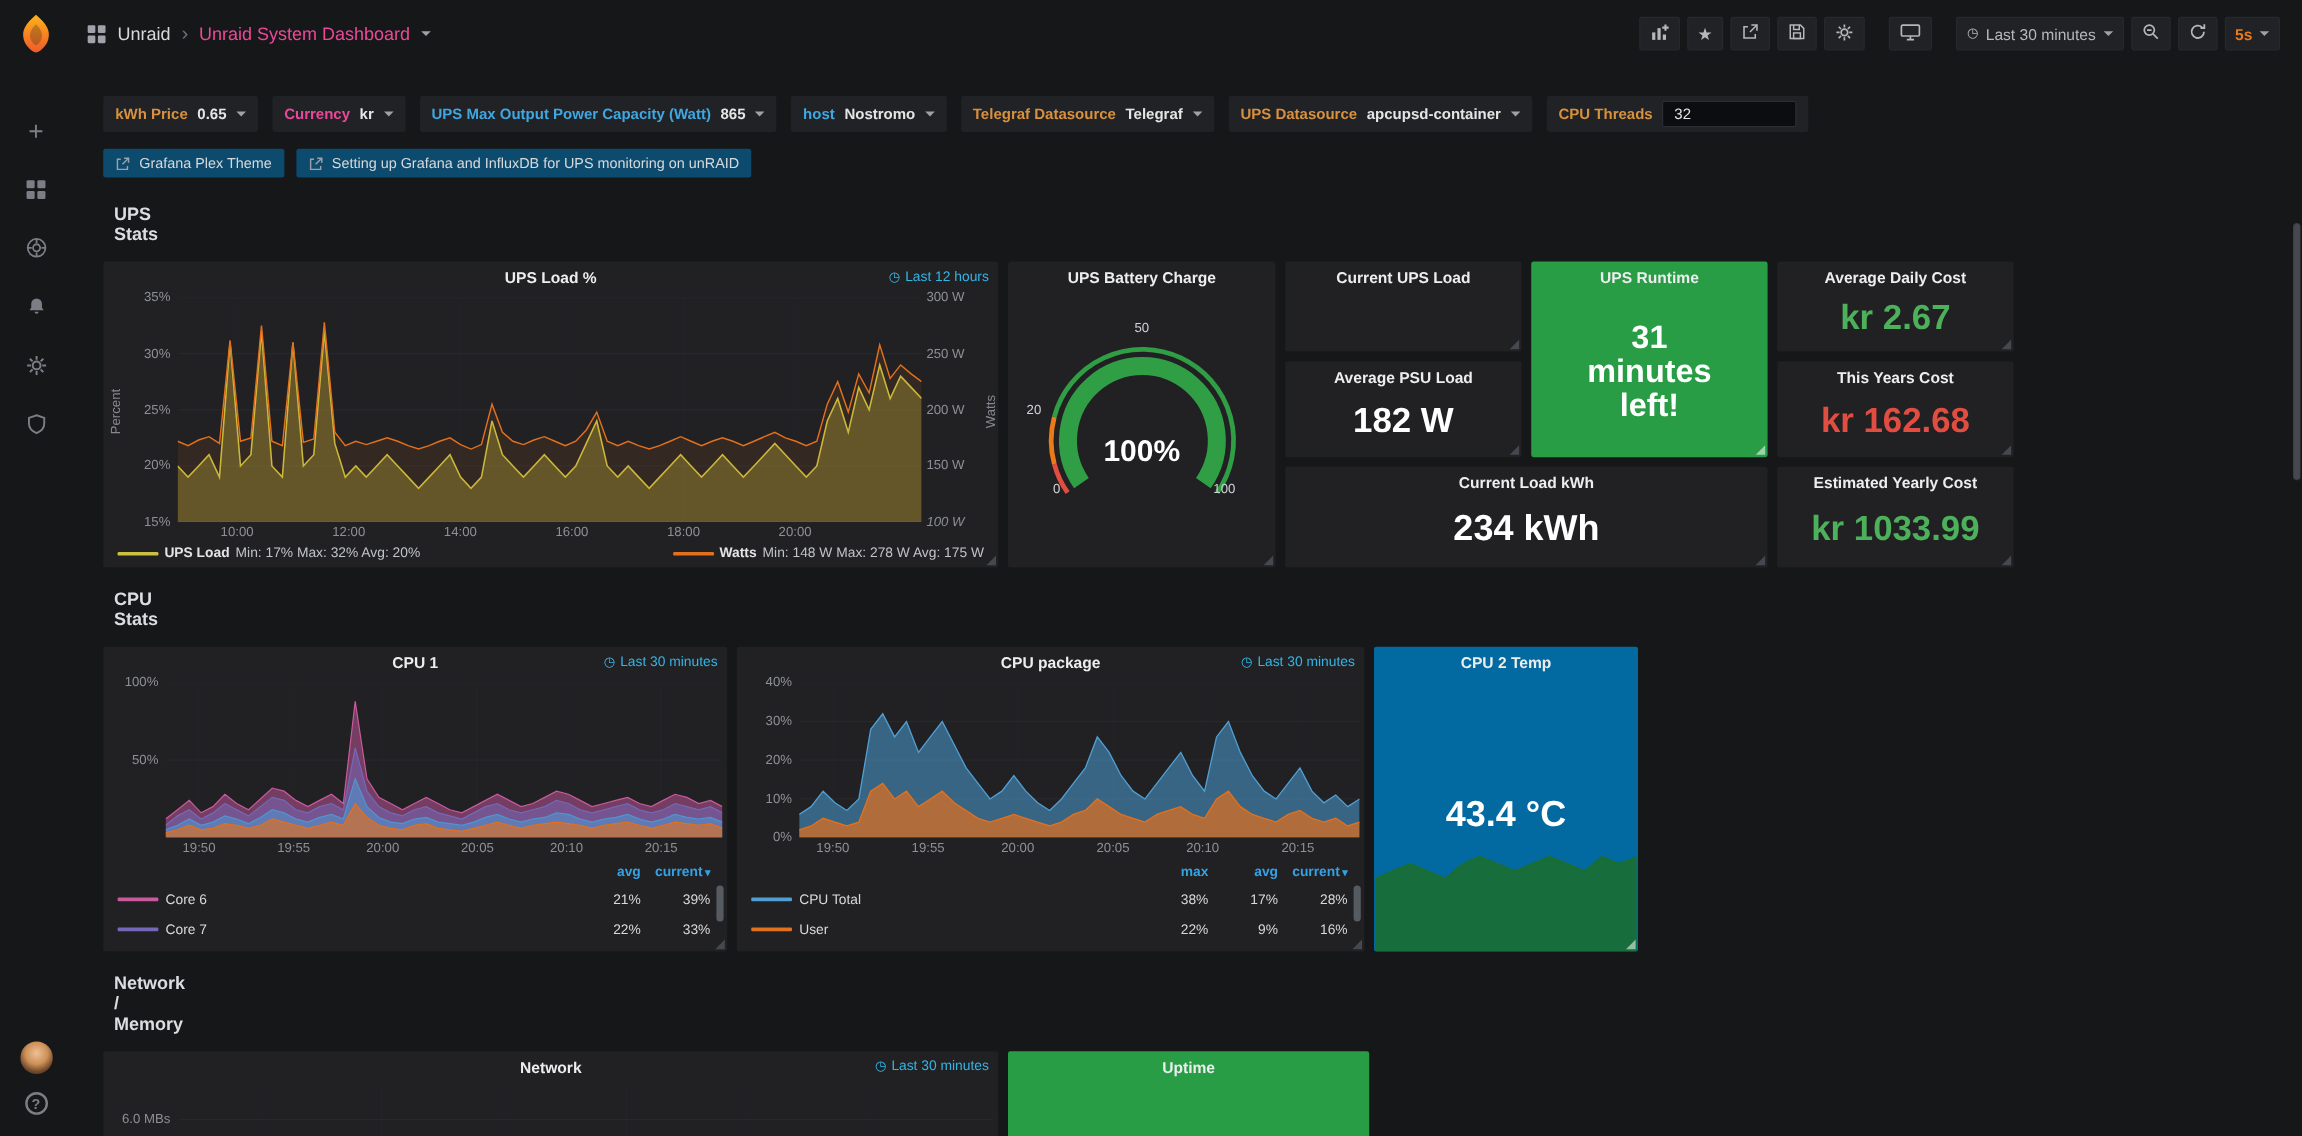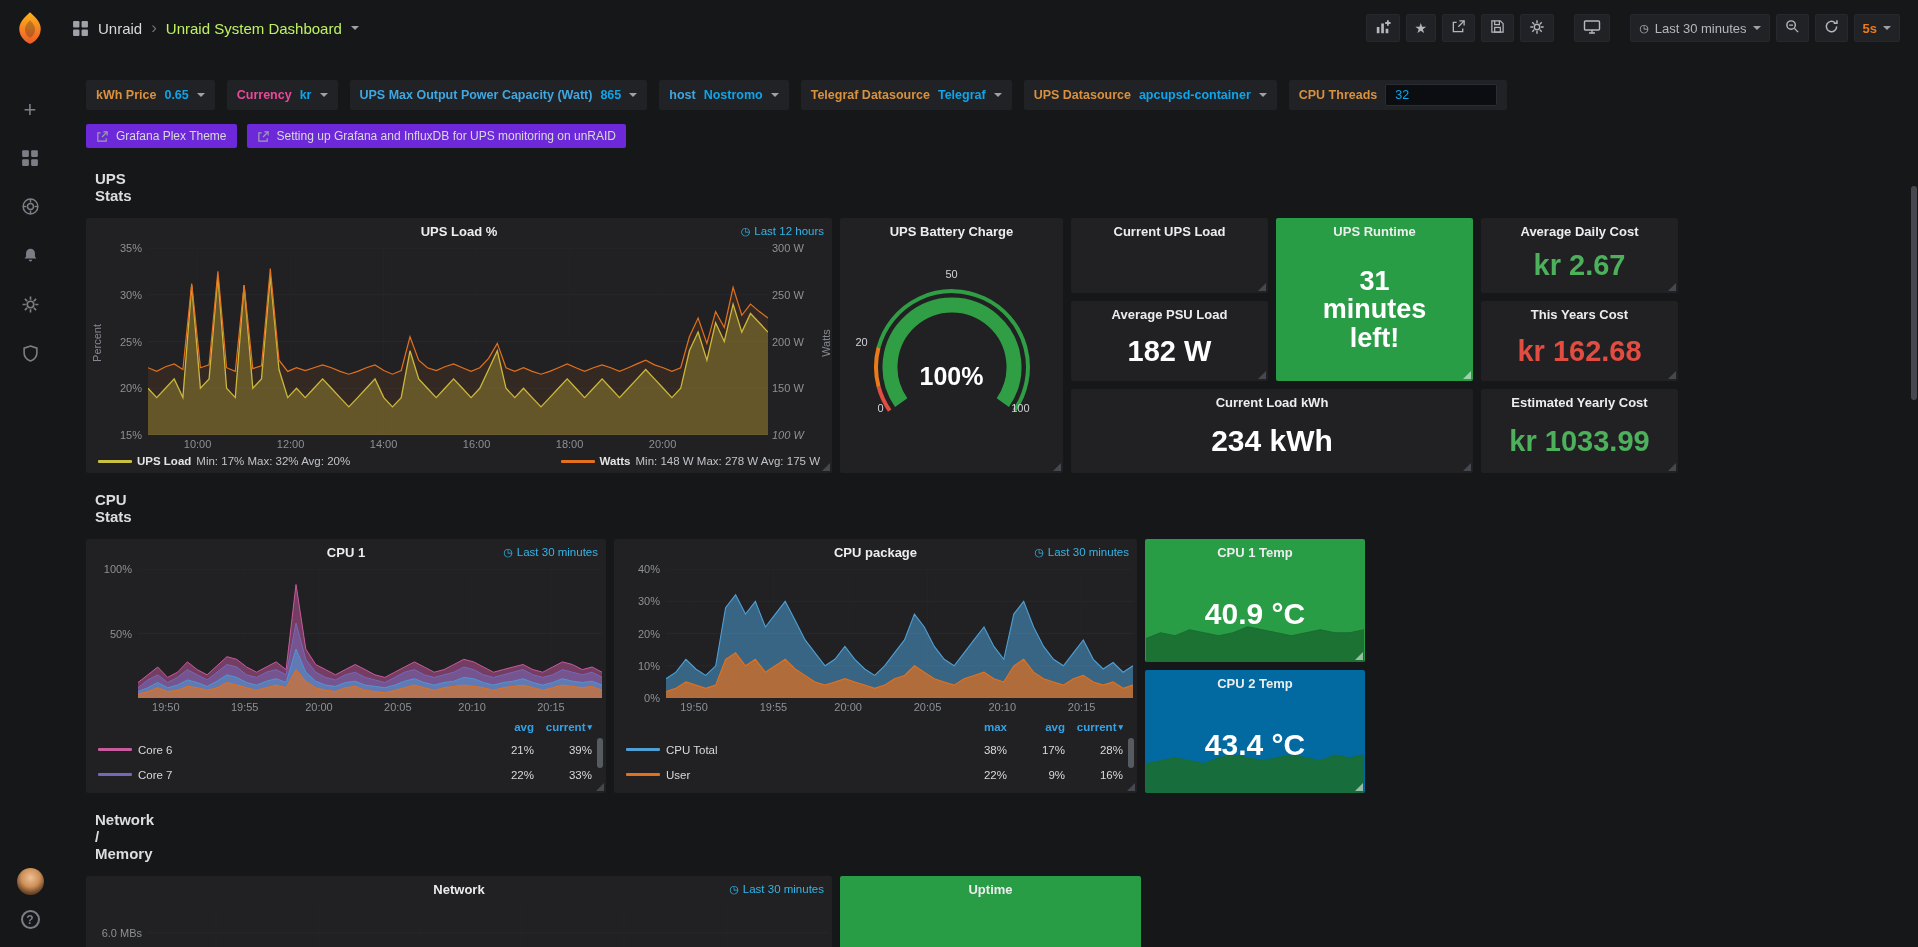--- a/index.html
+++ b/index.html
@@ -13,38 +13,38 @@
 .side-btn.plus{font-size:22px;font-weight:400}
 .side-bottom{margin-top:auto;display:flex;flex-direction:column;gap:15px;align-items:center}
 .avatar{width:27px;height:27px;border-radius:50%;background:radial-gradient(circle at 50% 36%,#eec096 0%,#cd9058 42%,#71492a 70%,#3a2716 100%);cursor:pointer}
 .help{width:19px;height:19px;border-radius:50%;border:2px solid #7b7f85;color:#7b7f85;font-size:12px;display:flex;align-items:center;justify-content:center;font-weight:700;cursor:pointer}
 
 .main{flex:1;display:flex;flex-direction:column;min-width:0}
 .navbar{height:56px;flex:none;display:flex;align-items:center;justify-content:space-between;padding:0 18px 0 12px}
 .nb-left{display:flex;align-items:center;gap:9px;font-size:15px}
 .nb-icon{color:#9fa2a8;display:flex;cursor:pointer}
 .crumb{cursor:pointer;color:#d8d9da}
-.crumb.title{color:#bef264}
+.crumb.title{color:#ec4899}
 .sep{color:#6d7177;font-size:17px}
 .caret{display:inline-block;width:0;height:0;border-left:4px solid transparent;border-right:4px solid transparent;border-top:4px solid #9da1a8}
 .nb-right{display:flex;align-items:center;gap:6px}
 .nb-btn{height:28px;min-width:30px;background:#202226;border:1px solid #26282d;border-radius:2px;color:#b4b7bc;display:flex;align-items:center;justify-content:center;gap:6px;padding:0 8px;font-size:13px;cursor:pointer;font-family:inherit}
 .nb-btn.orange{color:#eb7b18;font-weight:700}
 .nb-gap{width:8px}
 .star{font-size:14px;line-height:1}
 .clockg{font-size:11px;line-height:1}
 
 .dash{flex:1;padding:0 8px 0 26px;min-height:0}
 .submenu{margin-top:24px;display:flex;gap:12px;align-items:center}
 .var-chip{height:30px;background:#202226;border-radius:2px;display:flex;align-items:center;gap:8px;padding:0 10px;font-size:12.5px;cursor:pointer;white-space:nowrap}
 .var-label{font-weight:600}
-.var-value{color:#0ea5e9;font-weight:600}
+.var-value{color:#e5e5e5;font-weight:600}
 .var-chip[data-type="input"] .var-value{background:#0b0d10;border:1px solid #2a2d33;border-radius:2px;min-width:112px;padding:3px 9px;font-weight:400}
 .linkrow{margin-top:14px;display:flex;gap:10px}
-.link-btn{height:24px;background:#6d28d9;border-radius:2px;display:flex;align-items:center;gap:7px;padding:0 10px;font-size:12px;color:#d8d9da;cursor:pointer;white-space:nowrap}
+.link-btn{height:24px;background:#0c4a6e;border-radius:2px;display:flex;align-items:center;gap:7px;padding:0 10px;font-size:12px;color:#d8d9da;cursor:pointer;white-space:nowrap}
 .ext{color:#9da1a8;display:flex}
 .sec-head{margin:18px 0 14px;display:flex;align-items:center;gap:9px;font-size:15px;font-weight:700;color:#dcdde0;cursor:pointer}
 .sec-head.first{margin-top:22px}
 .sec-head svg{color:#9da1a8}
 .row{display:flex;gap:8px}
 .row-ups{height:255px}
 .row-cpu{height:254px}
 .row-net{height:260px}
 
 .panel{position:relative;background:#212124;border-radius:2px;display:flex;flex-direction:column;overflow:hidden;flex:none}
@@ -636,32 +636,20 @@
                 </span>
               <span class="lg-val">22%</span>
               <span class="lg-val">9%</span>
               <span class="lg-val">16%</span>
             </div>
             <span class="lg-scroll"></span>
           </div>
         </div>
 
         <div class="temp-col">
-          <div class="panel green" style="background: rgb(41, 156, 70);">
-            <div class="p-head">
-                <span class="p-title">CPU 1 Temp</span>
-              </div>
-            <div class="temp-value">40.9 °C</div>
-            <div class="spark">
-                <svg viewBox="0 0 218 44" preserveAspectRatio="none" style="width: 100%; height: 100%; display: block;">
-                  <polygon points="0.0,20.5 14.5,14.7 29.1,17.6 43.6,11.7 58.1,14.7 72.7,17.6 87.2,14.7 101.7,8.8 116.3,11.7 130.8,14.7 145.3,17.6 159.9,14.7 174.4,11.7 188.9,14.7 203.5,14.7 218.0,11.7 218.0,44.0 0.0,44.0" fill="#1a6e30" fill-opacity="0.9"></polygon>
-                  <polyline points="0.0,20.5 14.5,14.7 29.1,17.6 43.6,11.7 58.1,14.7 72.7,17.6 87.2,14.7 101.7,8.8 116.3,11.7 130.8,14.7 145.3,17.6 159.9,14.7 174.4,11.7 188.9,14.7 203.5,14.7 218.0,11.7" fill="none" stroke="#1a6e30" stroke-width="1"></polyline>
-                </svg>
-              </div>
-          </div>
           <div class="panel green" style="background: #0369a1;">
             <div class="p-head">
                 <span class="p-title">CPU 2 Temp</span>
               </div>
             <div class="temp-value">43.4 °C</div>
             <div class="spark">
                 <svg viewBox="0 0 218 44" preserveAspectRatio="none" style="width: 100%; height: 100%; display: block;">
                   <polygon points="0.0,14.7 14.5,11.7 29.1,8.8 43.6,11.7 58.1,14.7 72.7,8.8 87.2,5.9 101.7,8.8 116.3,11.7 130.8,8.8 145.3,5.9 159.9,8.8 174.4,11.7 188.9,5.9 203.5,8.8 218.0,5.9 218.0,44.0 0.0,44.0" fill="#1a6e30" fill-opacity="0.9"></polygon>
                   <polyline points="0.0,14.7 14.5,11.7 29.1,8.8 43.6,11.7 58.1,14.7 72.7,8.8 87.2,5.9 101.7,8.8 116.3,11.7 130.8,8.8 145.3,5.9 159.9,8.8 174.4,11.7 188.9,5.9 203.5,8.8 218.0,5.9" fill="none" stroke="#1a6e30" stroke-width="1"></polyline>
                 </svg>

